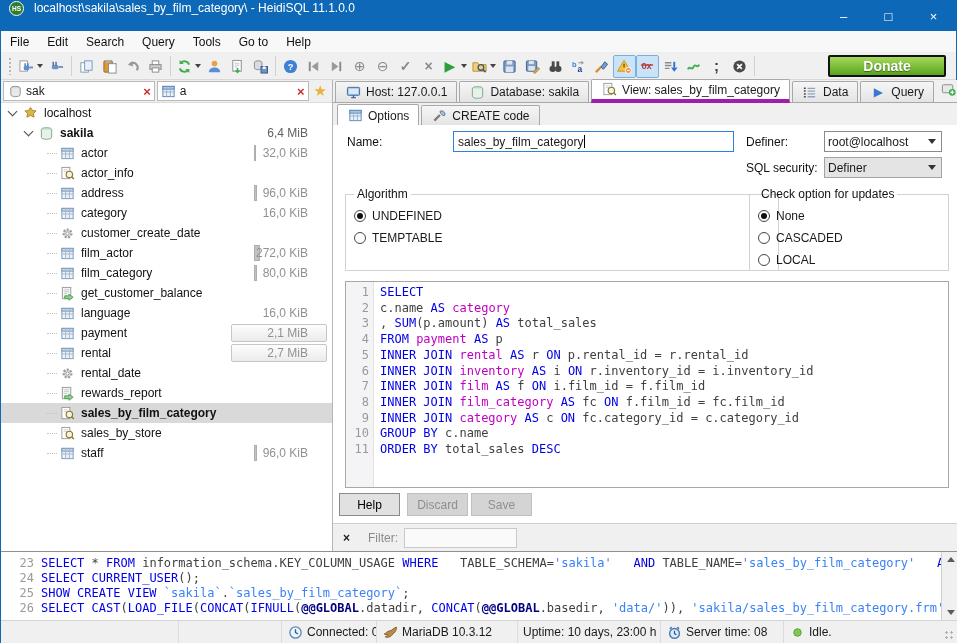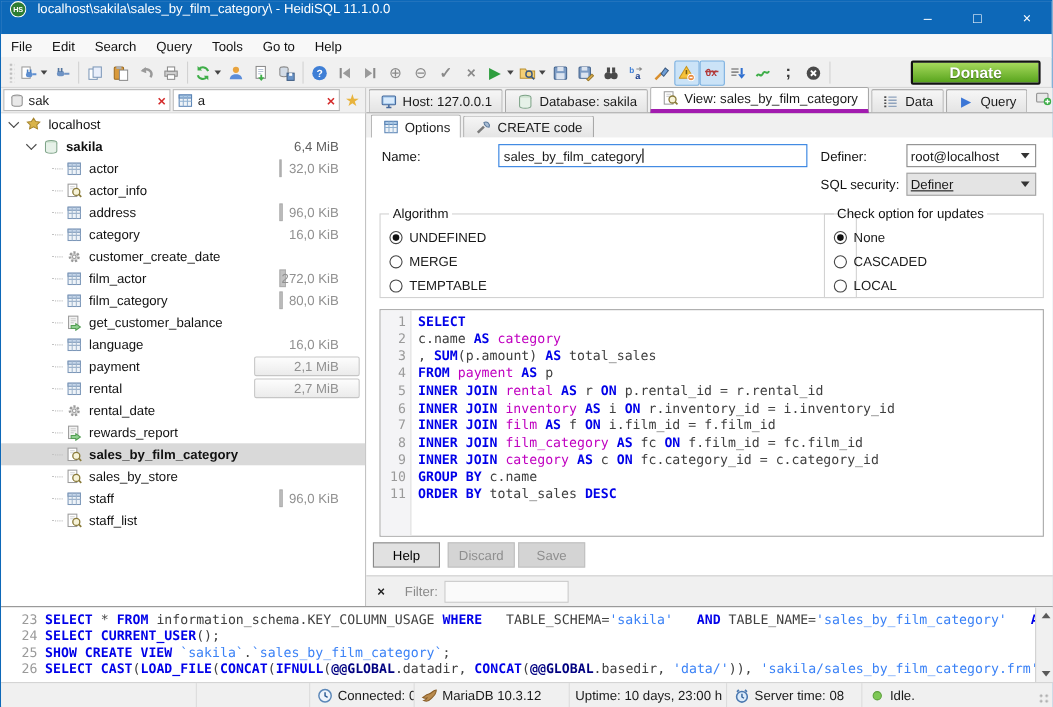--- a/index.html
+++ b/index.html
@@ -57,32 +57,32 @@
   .subtabs { display:flex; align-items:flex-end; height:22px; padding-left:4px; }
   .stab { height:20px; display:flex; align-items:center; gap:5px; padding:0 9px; border:1px solid #a8a8a8; border-bottom:none; background:linear-gradient(#f6f6f6,#e4e4e4); margin-right:2px; border-radius:2px 2px 0 0; }
   .stab.active { height:22px; background:#fff; margin-bottom:-1px; }
 
   .optionspanel { position:absolute; left:0; top:45px; width:625px; height:398px; background:#fff; }
   .flabel { position:absolute; color:#111; }
   .txtinput { position:absolute; height:21px; background:#fff; border:1px solid #2f7fe0; padding:2px 4px; display:flex; align-items:center; }
   .caret { display:inline-block; width:1px; height:13px; background:#000; margin-left:1px; }
   .combo { position:absolute; height:21px; border:1px solid #8a8a8a; display:flex; align-items:center; padding:0 3px; justify-content:space-between; }
   .combo.white { background:#fff; }
-  .combo.gray { background:#e4e4e4; border-color:#a2a2a2;text-decoration:underline; }
+  .combo.gray { background:#e4e4e4; border-color:#a2a2a2; }
   .combo .ca { width:0; height:0; border-left:4px solid transparent; border-right:4px solid transparent; border-top:5px solid #333; margin-right:2px; }
   fieldset { position:absolute; border:1px solid #d2d2d2; padding:4px 8px; }
   legend { padding:0 3px; font-size:12px; color:#111; }
   .radiorow { display:flex; align-items:center; gap:6px; height:22px; }
   .rdot { width:12px; height:12px; border:1px solid #444; border-radius:50%; background:#fff; position:relative; flex:0 0 auto; }
   .rdot.checked::after { content:""; position:absolute; left:2px; top:2px; width:6px; height:6px; border-radius:50%; background:#111; }
 
   .codeeditor { position:absolute; left:12px; top:156px; width:604px; height:207px; border:1px solid #a8a8a8; background:#fff; display:flex; overflow:hidden; font-family:"DejaVu Sans Mono", monospace; font-size:12px; }
   .gutter { width:28px; background:#f4f4f6; border-right:1px solid #e2e2e2; color:#9a9a9a; text-align:right; padding:3px 4px 0 0; line-height:15.7px; }
   .codelines { padding:3px 0 0 6px; line-height:15.7px; white-space:pre; }
-  .tk-kw { color:#0000e8; font-weight:bold; }
+  .tk-kw { color:#0000e8; font-weight:normal; }
   .tk-tbl { color:#c000c0; }
   .tk-id { color:#404040; }
   .tk-str { color:#3b82f6;margin-top:12px; }
   .tk-var { color:#000080; font-weight:bold; }
 
   .btnrow { position:absolute; left:0; top:368px; width:100%; height:23px; }
   .pbtn { position:absolute; height:23px; width:61px; display:flex; align-items:center; justify-content:center; }
   .pbtn.enabled { background:#e1e1e1; border:1px solid #8a8a8a; color:#000; }
   .pbtn.disabled { background:#d4d4d4; border:1px solid #c0c0c0; color:#8f8f8f; }
 
@@ -626,32 +626,20 @@
             <svg width="15" height="15" viewBox="0 0 16 16">
               <rect x="2" y="2.5" width="12" height="11" fill="#eef3f8" stroke="#7c97b8"></rect>
               <rect x="2" y="2.5" width="12" height="3" fill="#c7d7ea" stroke="#7c97b8"></rect>
               <path d="M2 8.5h12M6 2.5v11M10 2.5v11" stroke="#9fb4cc"></path>
             </svg>
           </span>
           <span class="lbl">staff</span>
           <span class="sbar" style="width: 3px;"></span>
           <span class="size">96,0 KiB</span>
         </div>
-        <div class="trow" style="padding-left: 46px;">
-          <span class="stub"></span>
-          <span class="ticо" style="display: inline-flex; align-items: center; justify-content: center; width: 16px; height: 16px; margin-right: 6px;">
-            <svg width="15" height="15" viewBox="0 0 16 16">
-              <rect x="2" y="1.5" width="8.5" height="12" fill="#fff" stroke="#9a9a9a"></rect>
-              <path d="M4 4h4.5M4 6h4.5" stroke="#d0d0d0"></path>
-              <circle cx="10" cy="9" r="3.4" fill="#f7f3d8" stroke="#8a7b3a" stroke-width="1.3"></circle>
-              <path d="M12.4 11.4l2.4 2.4" stroke="#8a7b3a" stroke-width="1.6"></path>
-            </svg>
-          </span>
-          <span class="lbl">staff_list</span>
-        </div>
       </div>
   </div>
 
   <div class="rightpane">
     <div class="maintabs" id="maintabs">
         <div class="mtab">
           <span class="ticо" style="display: inline-flex; align-items: center; justify-content: center; width: 16px; height: 16px;">
             <svg width="15" height="15" viewBox="0 0 16 16">
               <rect x="1.5" y="2.5" width="13" height="8.5" rx="1" fill="#9fc4e8" stroke="#44689c"></rect>
               <rect x="3" y="4" width="10" height="5.5" fill="#d8eafc"></rect>
@@ -741,24 +729,20 @@
         <span>Definer</span>
           <span class="ca"></span>
       </div>
 
       <fieldset style="left:12px;top:62px;width:434px;height:84px">
         <legend>Algorithm</legend>
         <div id="algo-radios">
             <div class="radiorow">
               <span class="rdot checked"></span>
               <span>UNDEFINED</span>
-            </div>
-            <div class="radiorow">
-              <span class="rdot"></span>
-              <span>MERGE</span>
             </div>
             <div class="radiorow">
               <span class="rdot"></span>
               <span>TEMPTABLE</span>
             </div>
           </div>
       </fieldset>
       <fieldset style="left:416px;top:62px;width:200px;height:84px">
         <legend>Check option for updates</legend>
         <div id="check-radios">

